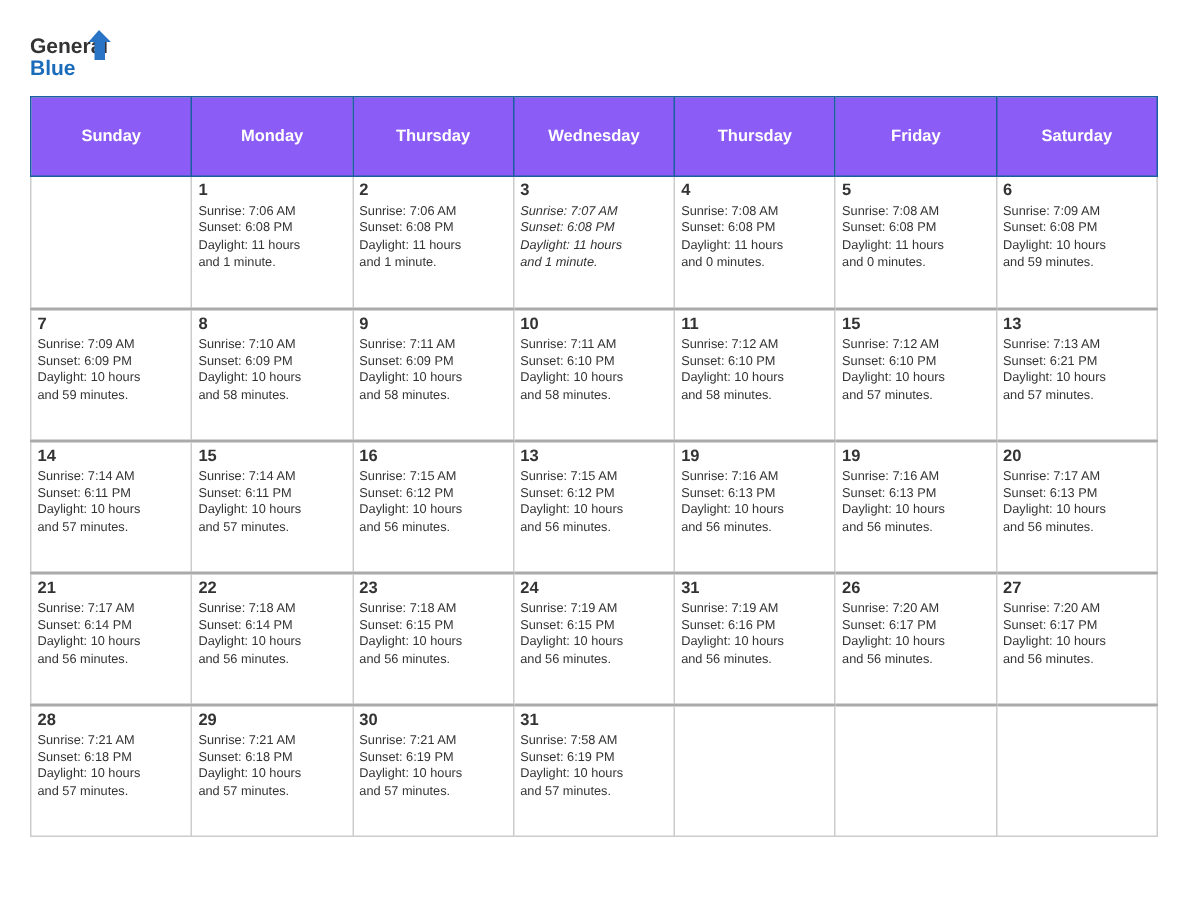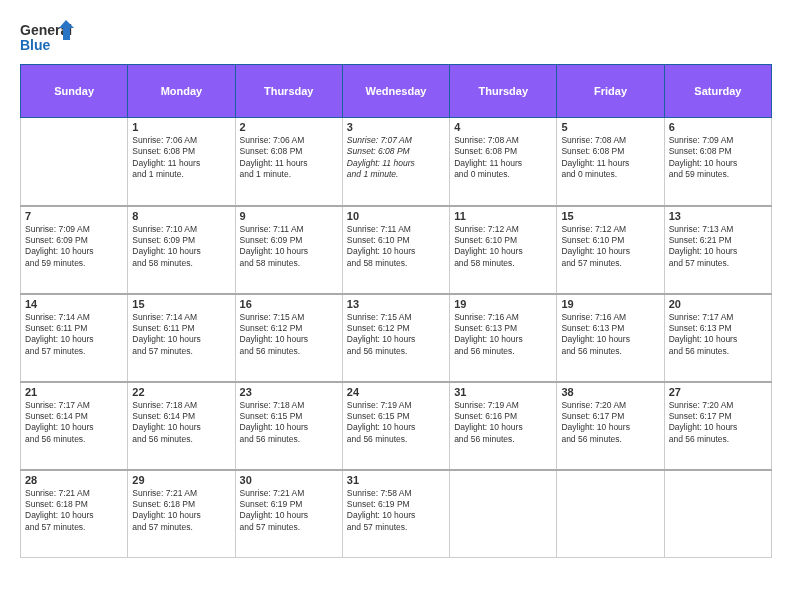--- a/index.html
+++ b/index.html
@@ -289,21 +289,21 @@
 and 56 minutes.</div>
           </td>
           <td>
             <span class="day-num">31</span>
             <div class="day-info" style="white-space: pre-line;">Sunrise: 7:19 AM
 Sunset: 6:16 PM
 Daylight: 10 hours
 and 56 minutes.</div>
           </td>
           <td>
-            <span class="day-num">38</span>
+            <span class="day-num">26</span>
             <div class="day-info" style="white-space: pre-line;">Sunrise: 7:20 AM
 Sunset: 6:17 PM
 Daylight: 10 hours
 and 56 minutes.</div>
           </td>
           <td>
             <span class="day-num">27</span>
             <div class="day-info" style="white-space: pre-line;">Sunrise: 7:20 AM
 Sunset: 6:17 PM
 Daylight: 10 hours

